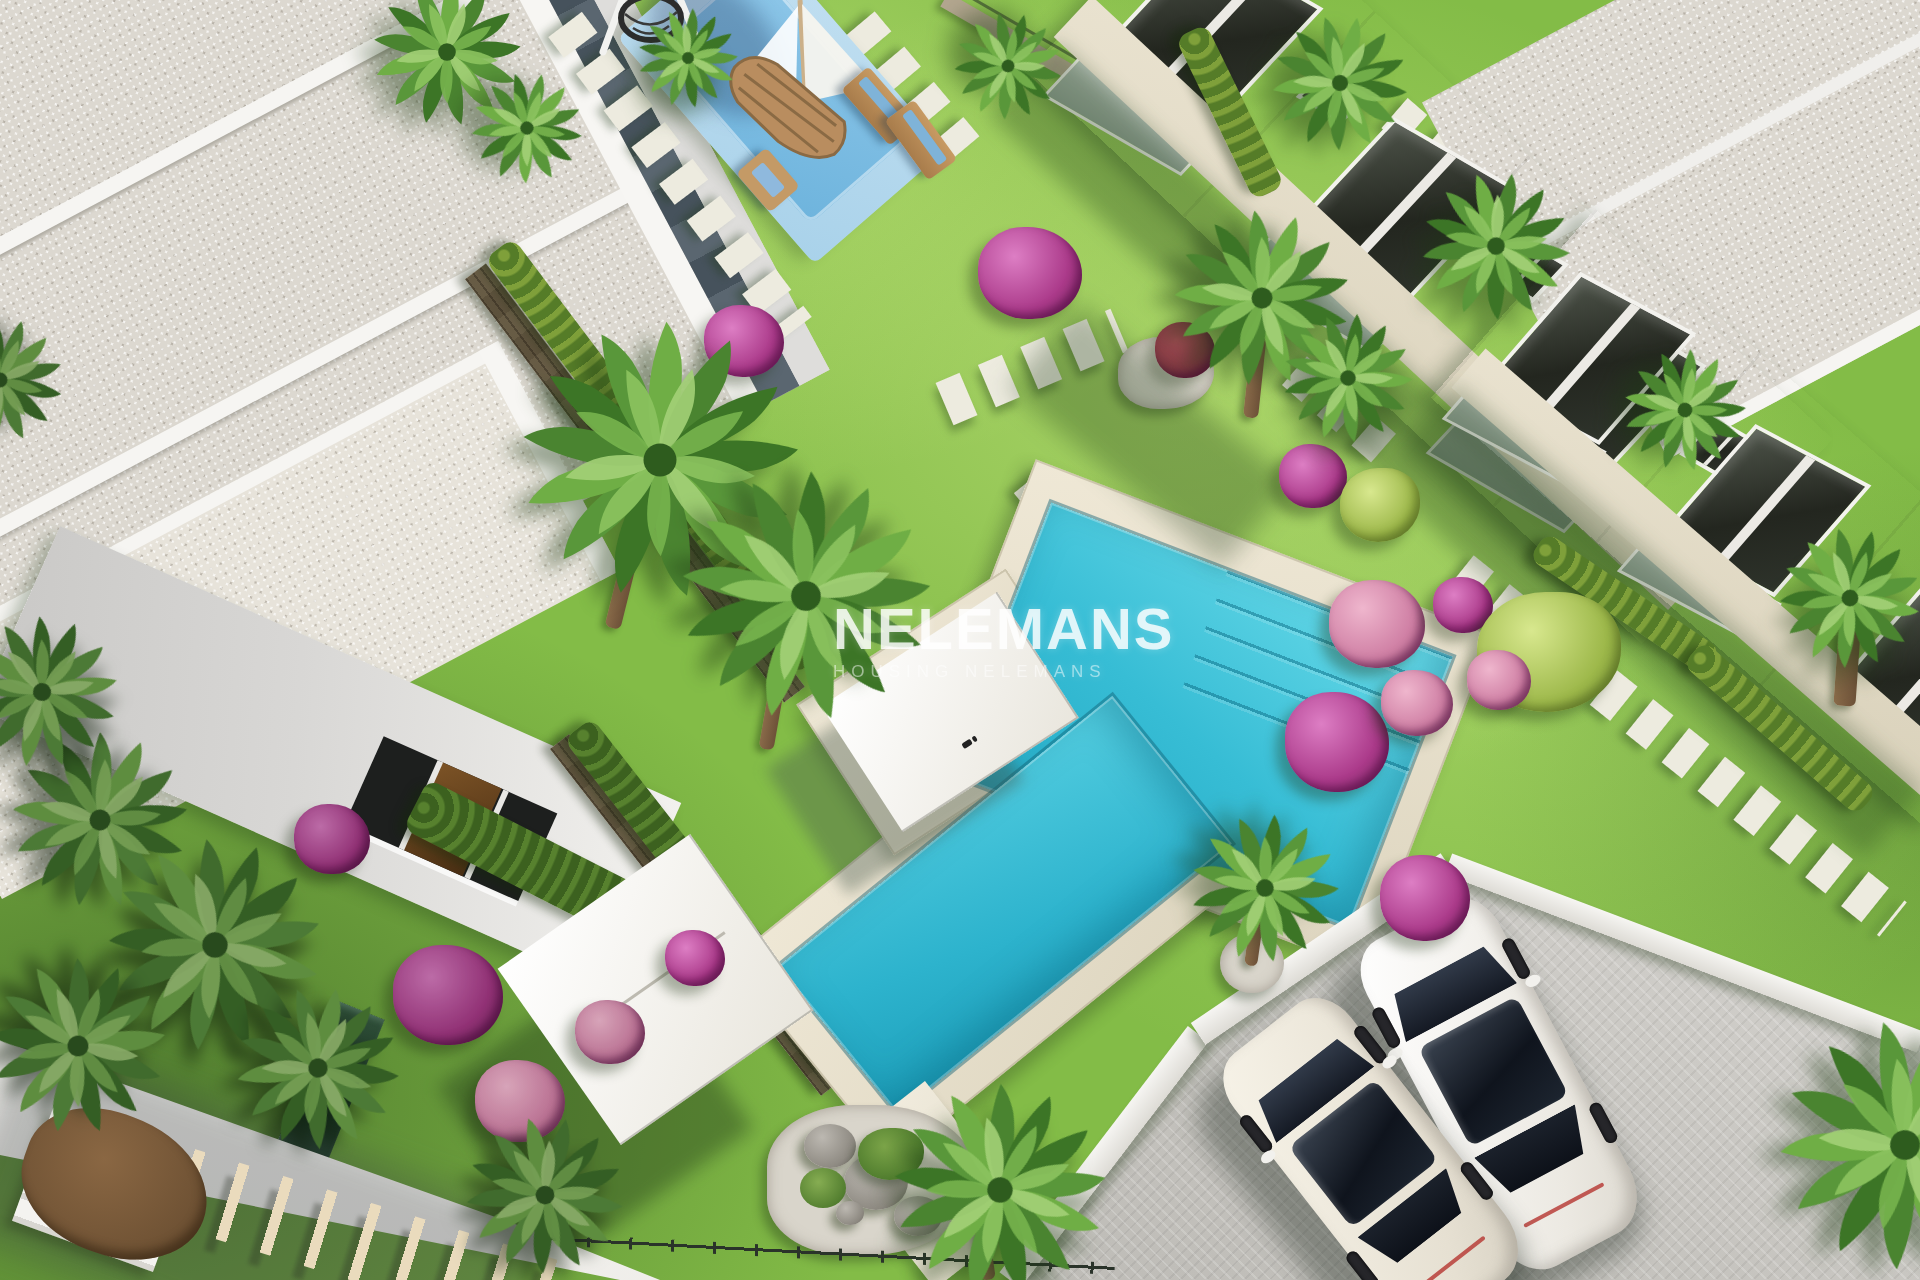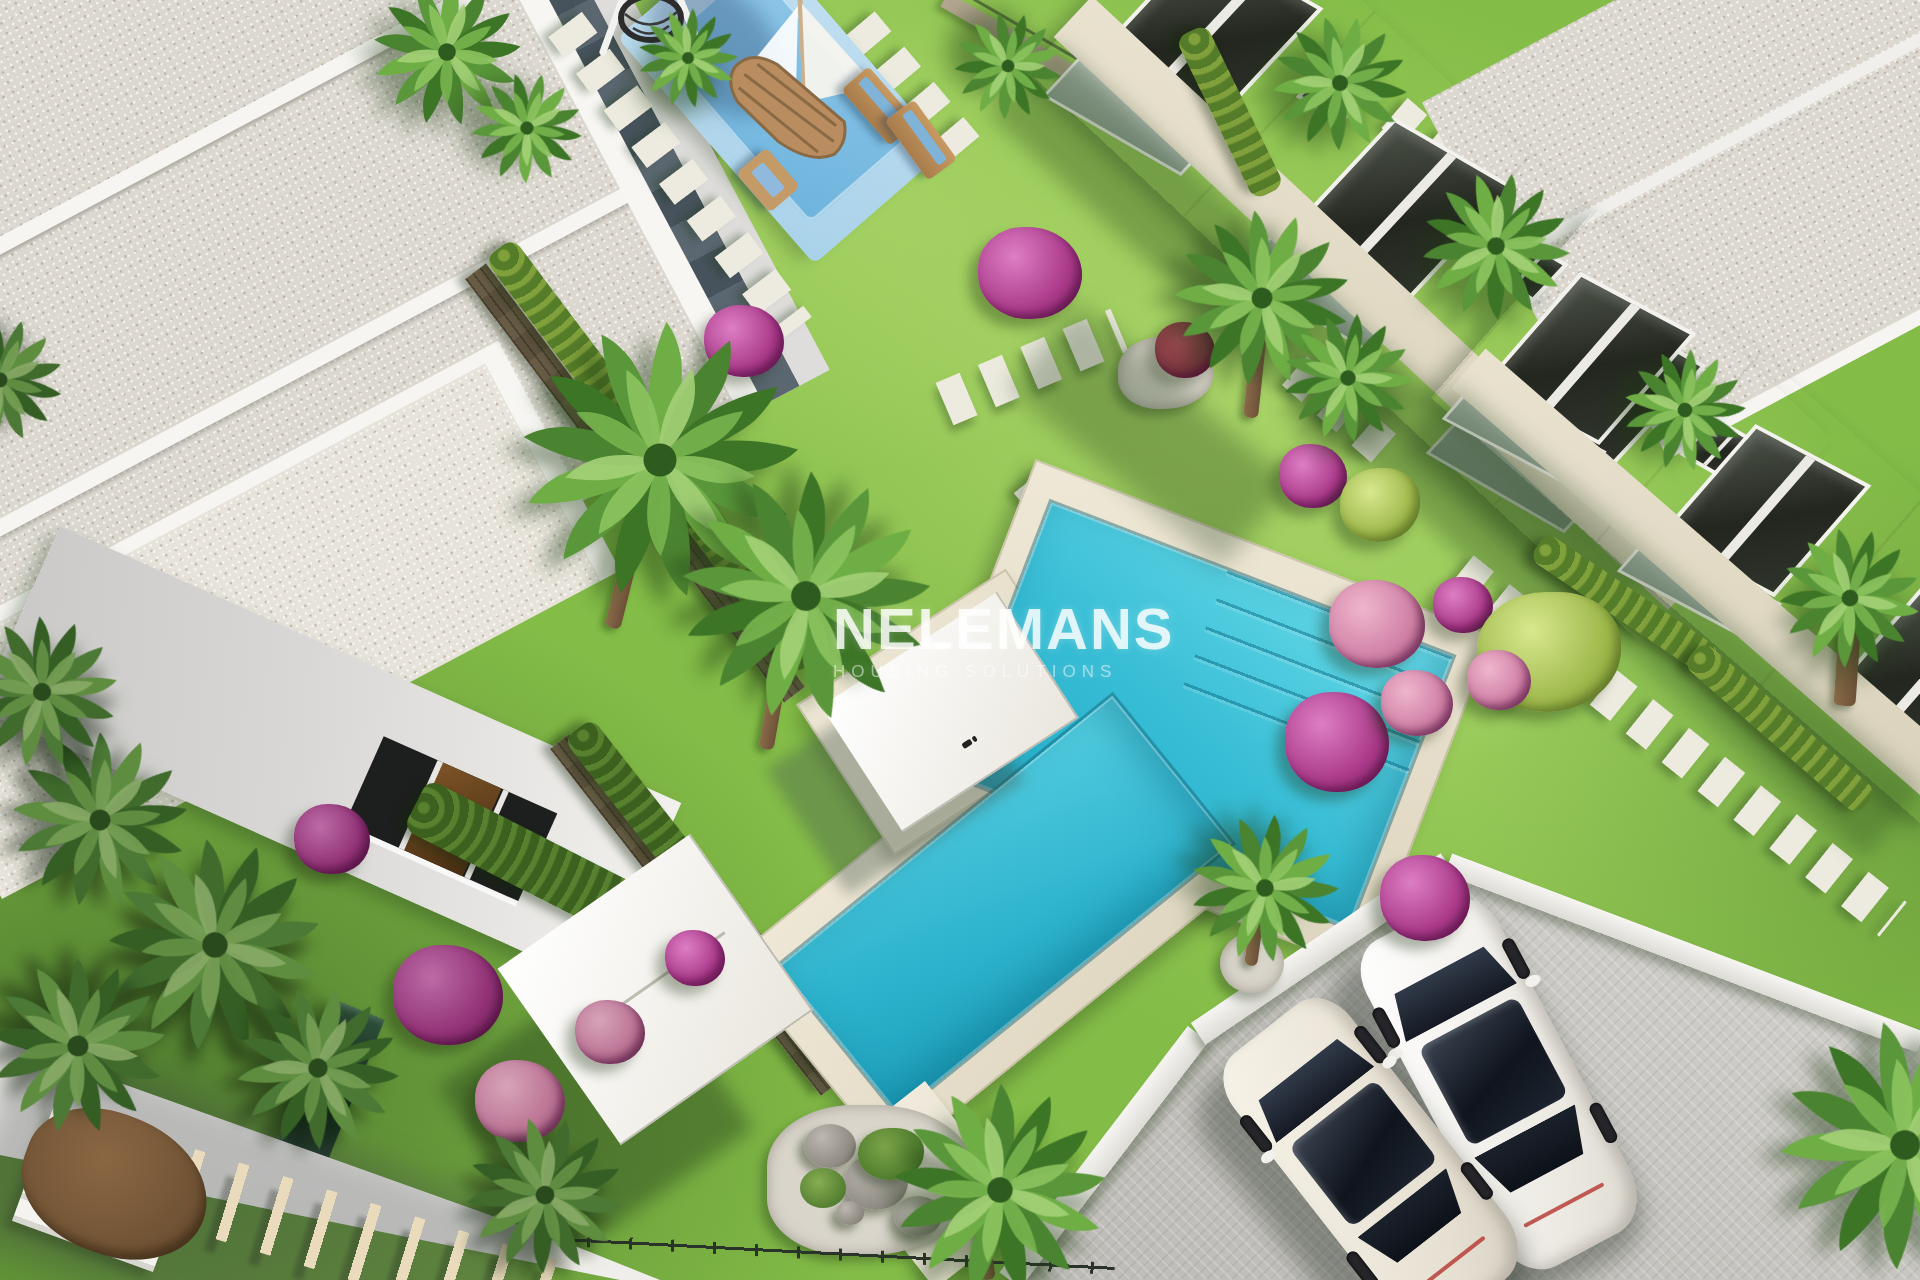--- a/index.html
+++ b/index.html
@@ -407,16 +407,16 @@
     </svg>
   <svg class="palm dim n" style="left:-68px;top:312px;width:136px;height:136px;transform:rotate(45deg);">
       <use href="#palm"></use>
     </svg>
   <svg class="palm dim n" style="left:460px;top:1110px;width:170px;height:170px;transform:rotate(-15deg);">
       <use href="#palm"></use>
     </svg>
 
   <div id="watermark" class="abs n" style="left:833px;top:600px;">
     <div class="brand">NELEMANS</div>
-    <div class="tag">HOUSING SOLUTIONS</div>
+    <div class="tag">HOUSING NELEMANS</div>
   </div>
 
 </div>
 
 </body></html>

